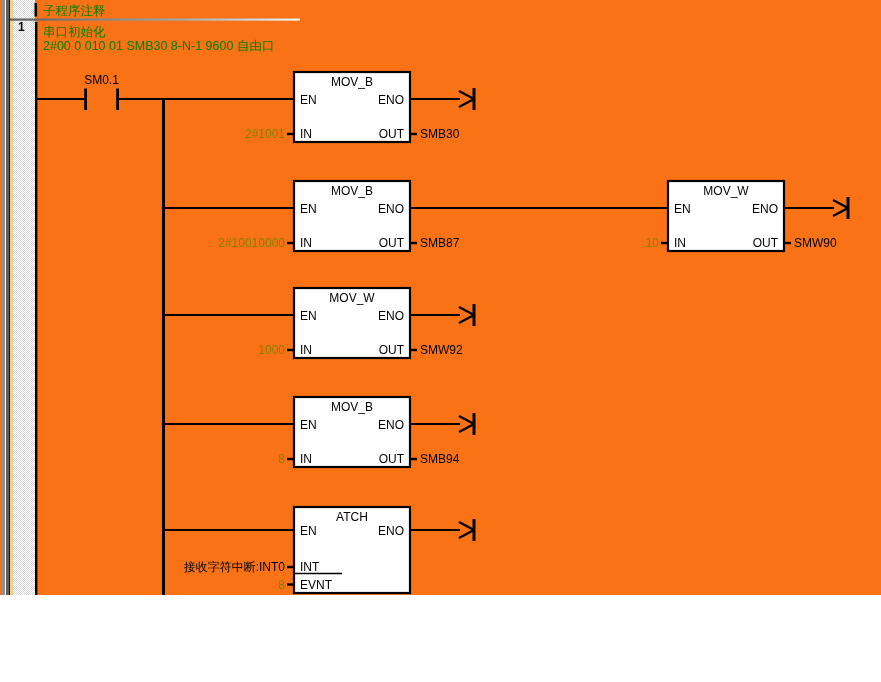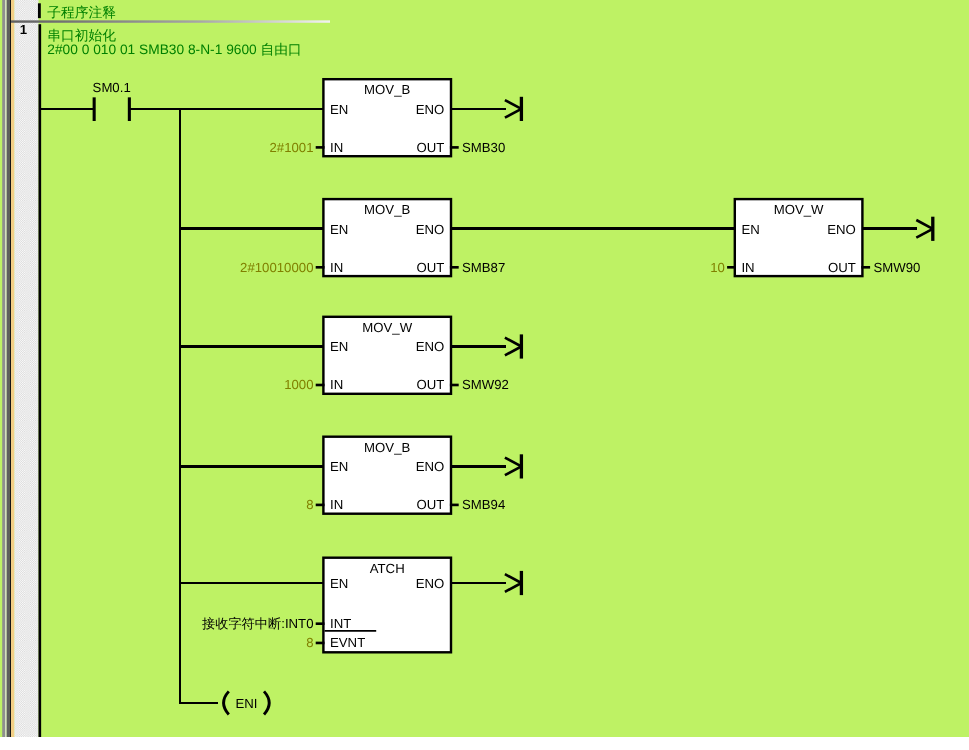--- a/index.html
+++ b/index.html
@@ -1,16 +1,16 @@
 <!DOCTYPE html>
 <html><head>
 <meta charset="utf-8">
 <style>
   html,body{margin:0;padding:0;background:#ffffff;}
-  .stage{position:relative;width:881px;height:670px;background:#bef264;overflow:hidden;
+  .stage{position:relative;width:881px;height:595px;background:#f97316;overflow:hidden;
          font-family:"Liberation Sans", sans-serif;}
   svg text{font-family:"Liberation Sans", sans-serif;}
   .lbl{font-size:12px;fill:#000;}
   .pin{font-size:12px;fill:#000;}
   .val{font-size:12px;fill:#808000;}
   .outval{font-size:12px;fill:#000;}
   .title{font-size:12px;fill:#000;}
   .green{font-size:12.5px;fill:#008000;}
   .netnum{font-size:12px;font-weight:bold;fill:#000;}
 </style>

